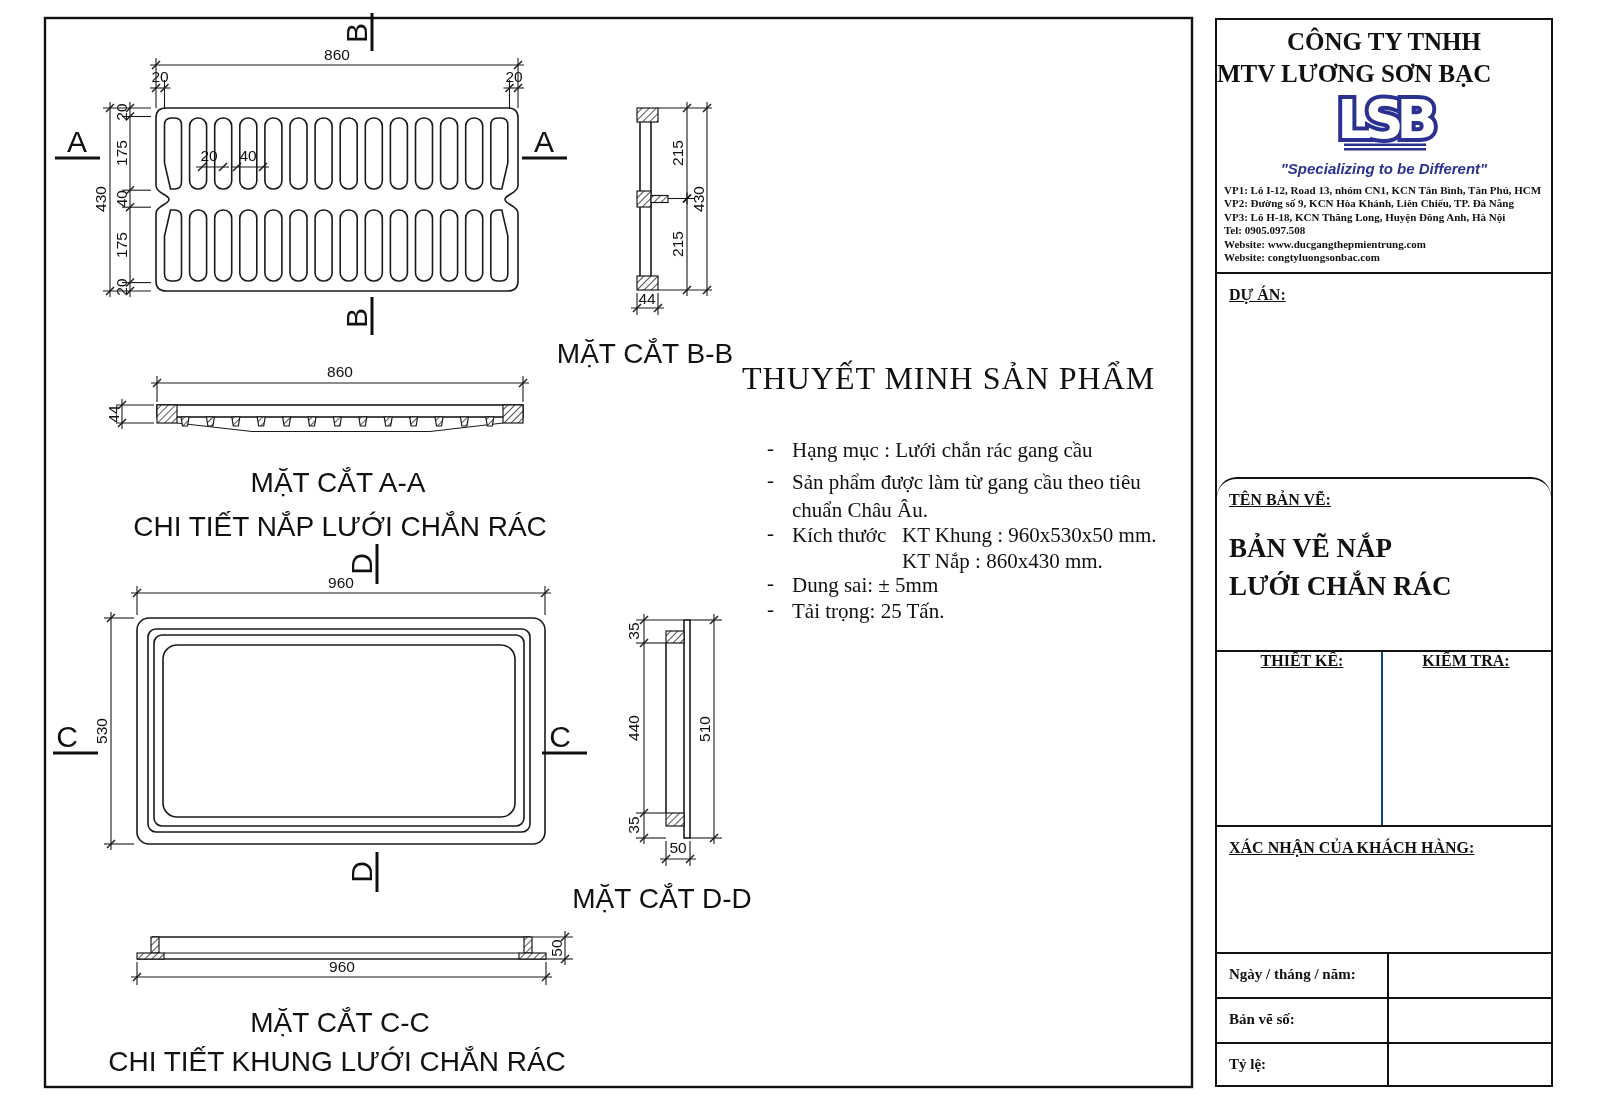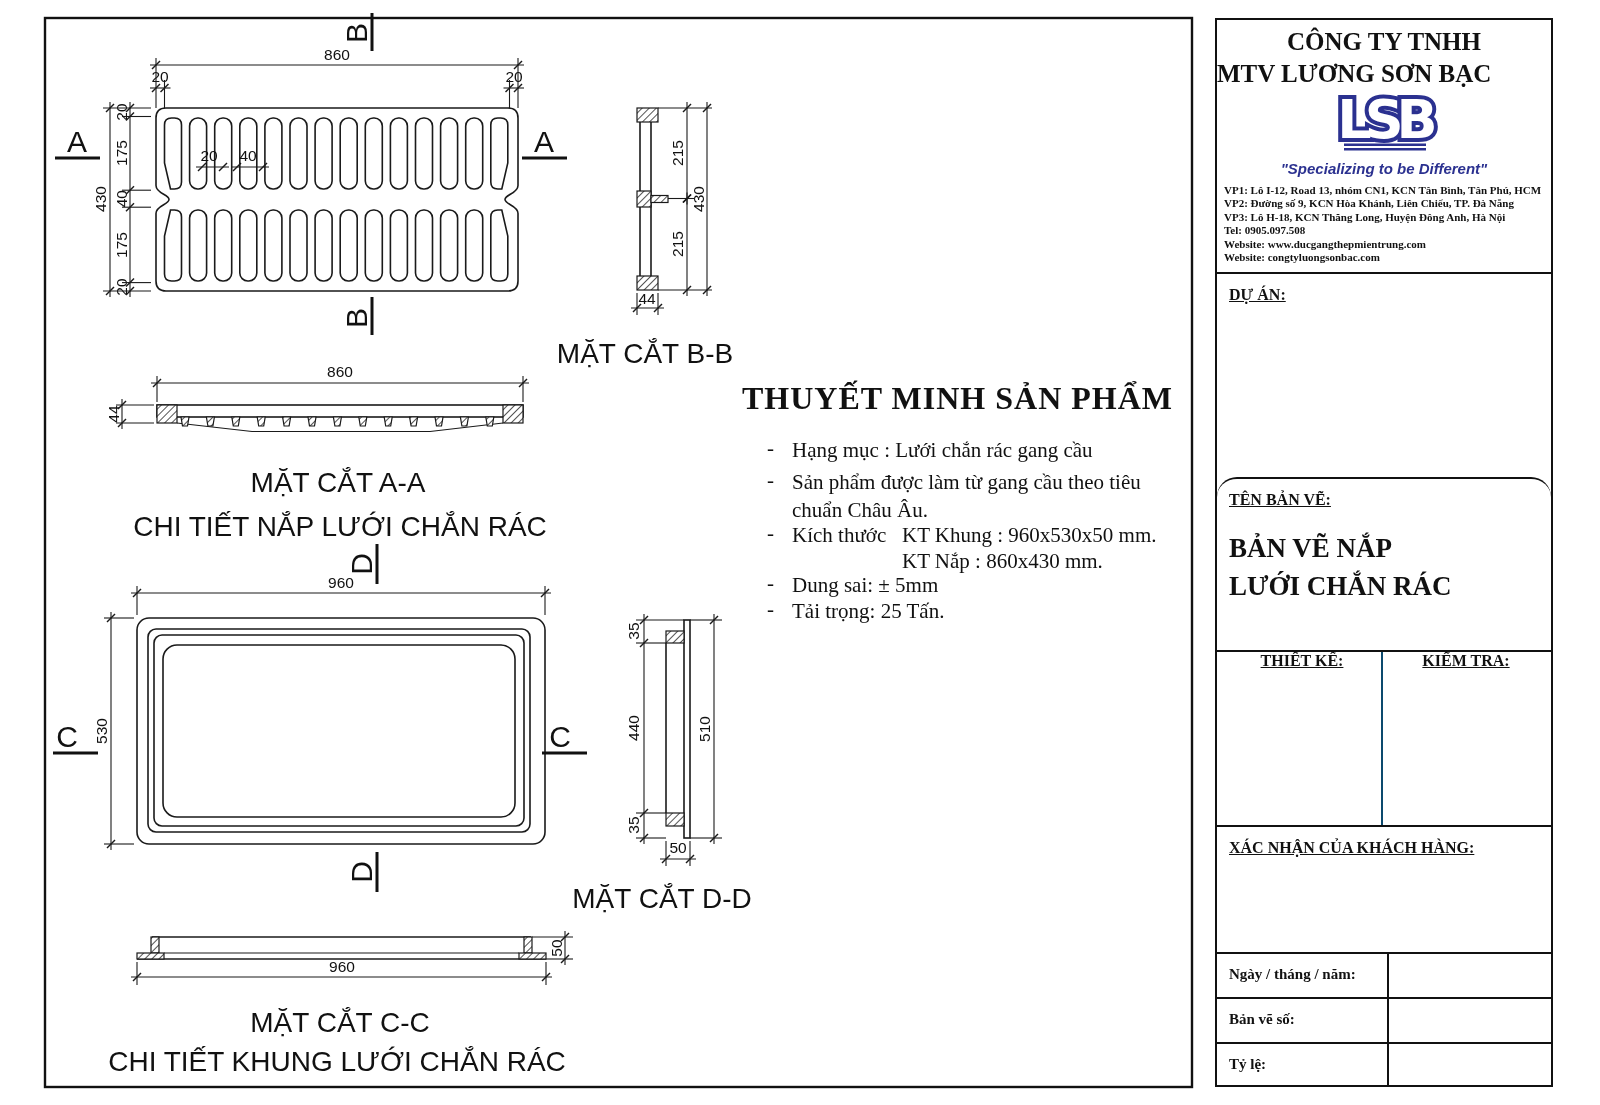--- a/index.html
+++ b/index.html
@@ -12,21 +12,21 @@
   .thin{stroke:#1a1a1a;stroke-width:1.1;fill:none;}
   .hat{fill:url(#hatch);stroke:#1a1a1a;stroke-width:1.2;}
   .thick{stroke:#111;stroke-width:3;}
   .border{fill:none;stroke:#111;stroke-width:2.4;}
   text{fill:#111;}
   .dt{font:15.5px "Liberation Sans",sans-serif;}
   .vt{font:28px "Liberation Sans",sans-serif;}
   .sl{font:30px "Liberation Sans",sans-serif;}
   
   .desc{position:absolute;left:742px;top:360px;width:430px;font-family:"Liberation Serif",serif;}
-  .desc-title{font-size:32px;font-weight:bold;text-align:left;letter-spacing:1px;white-space:nowrap;margin-top:20px;}
+  .desc-title{font-size:32px;font-weight:normal;text-align:left;letter-spacing:1px;white-space:nowrap;}
   .drow{position:absolute;left:0;width:430px;font-size:21px;white-space:nowrap;}
   .drow .dash{position:absolute;left:25px;top:-2px;}
   .drow .txt{position:absolute;left:50px;}
   .drow .txt2{position:absolute;left:160px;}
   
   .tb{position:absolute;left:1215px;top:18px;width:338px;height:1069px;border:2.4px solid #111;
       box-sizing:border-box;background:#fff;}
   .tb-sec{position:absolute;left:0;width:100%;border-top:2px solid #111;box-sizing:border-box;}
   .co1{margin-top:8px;text-align:center;font-weight:bold;font-size:25px;}
   .co2{margin-top:4px;text-align:left;font-weight:bold;font-size:25px;}

